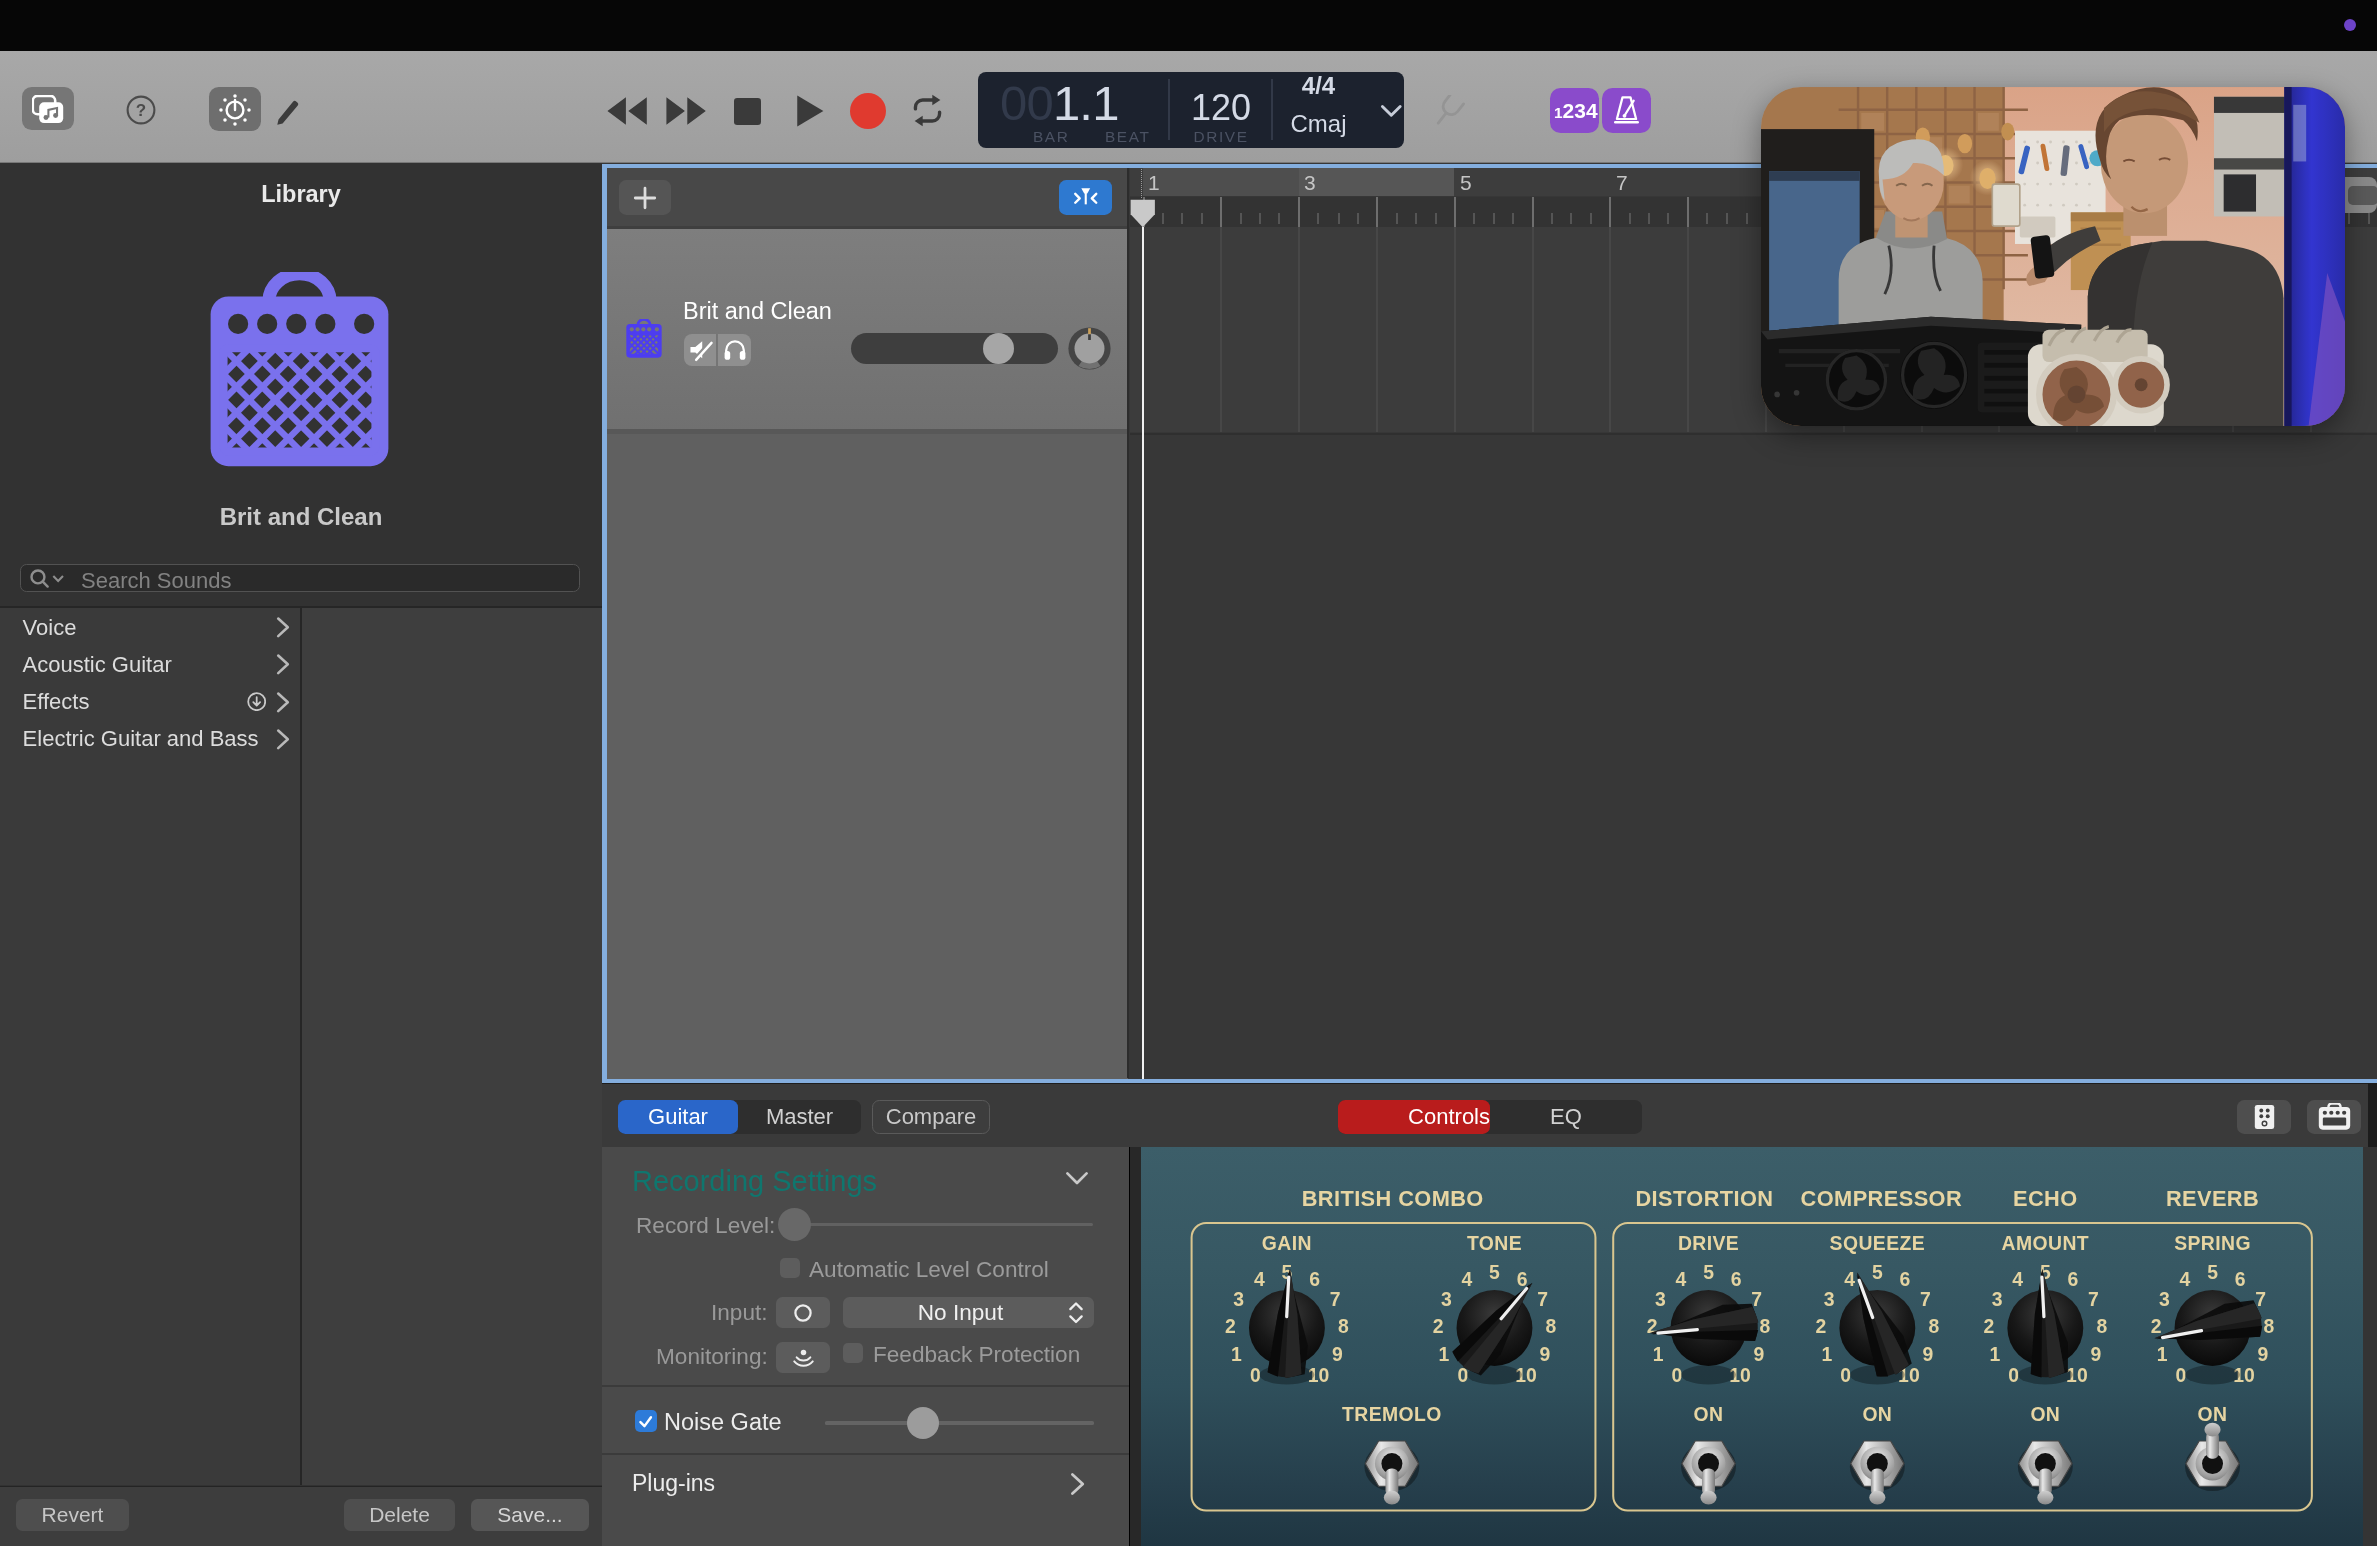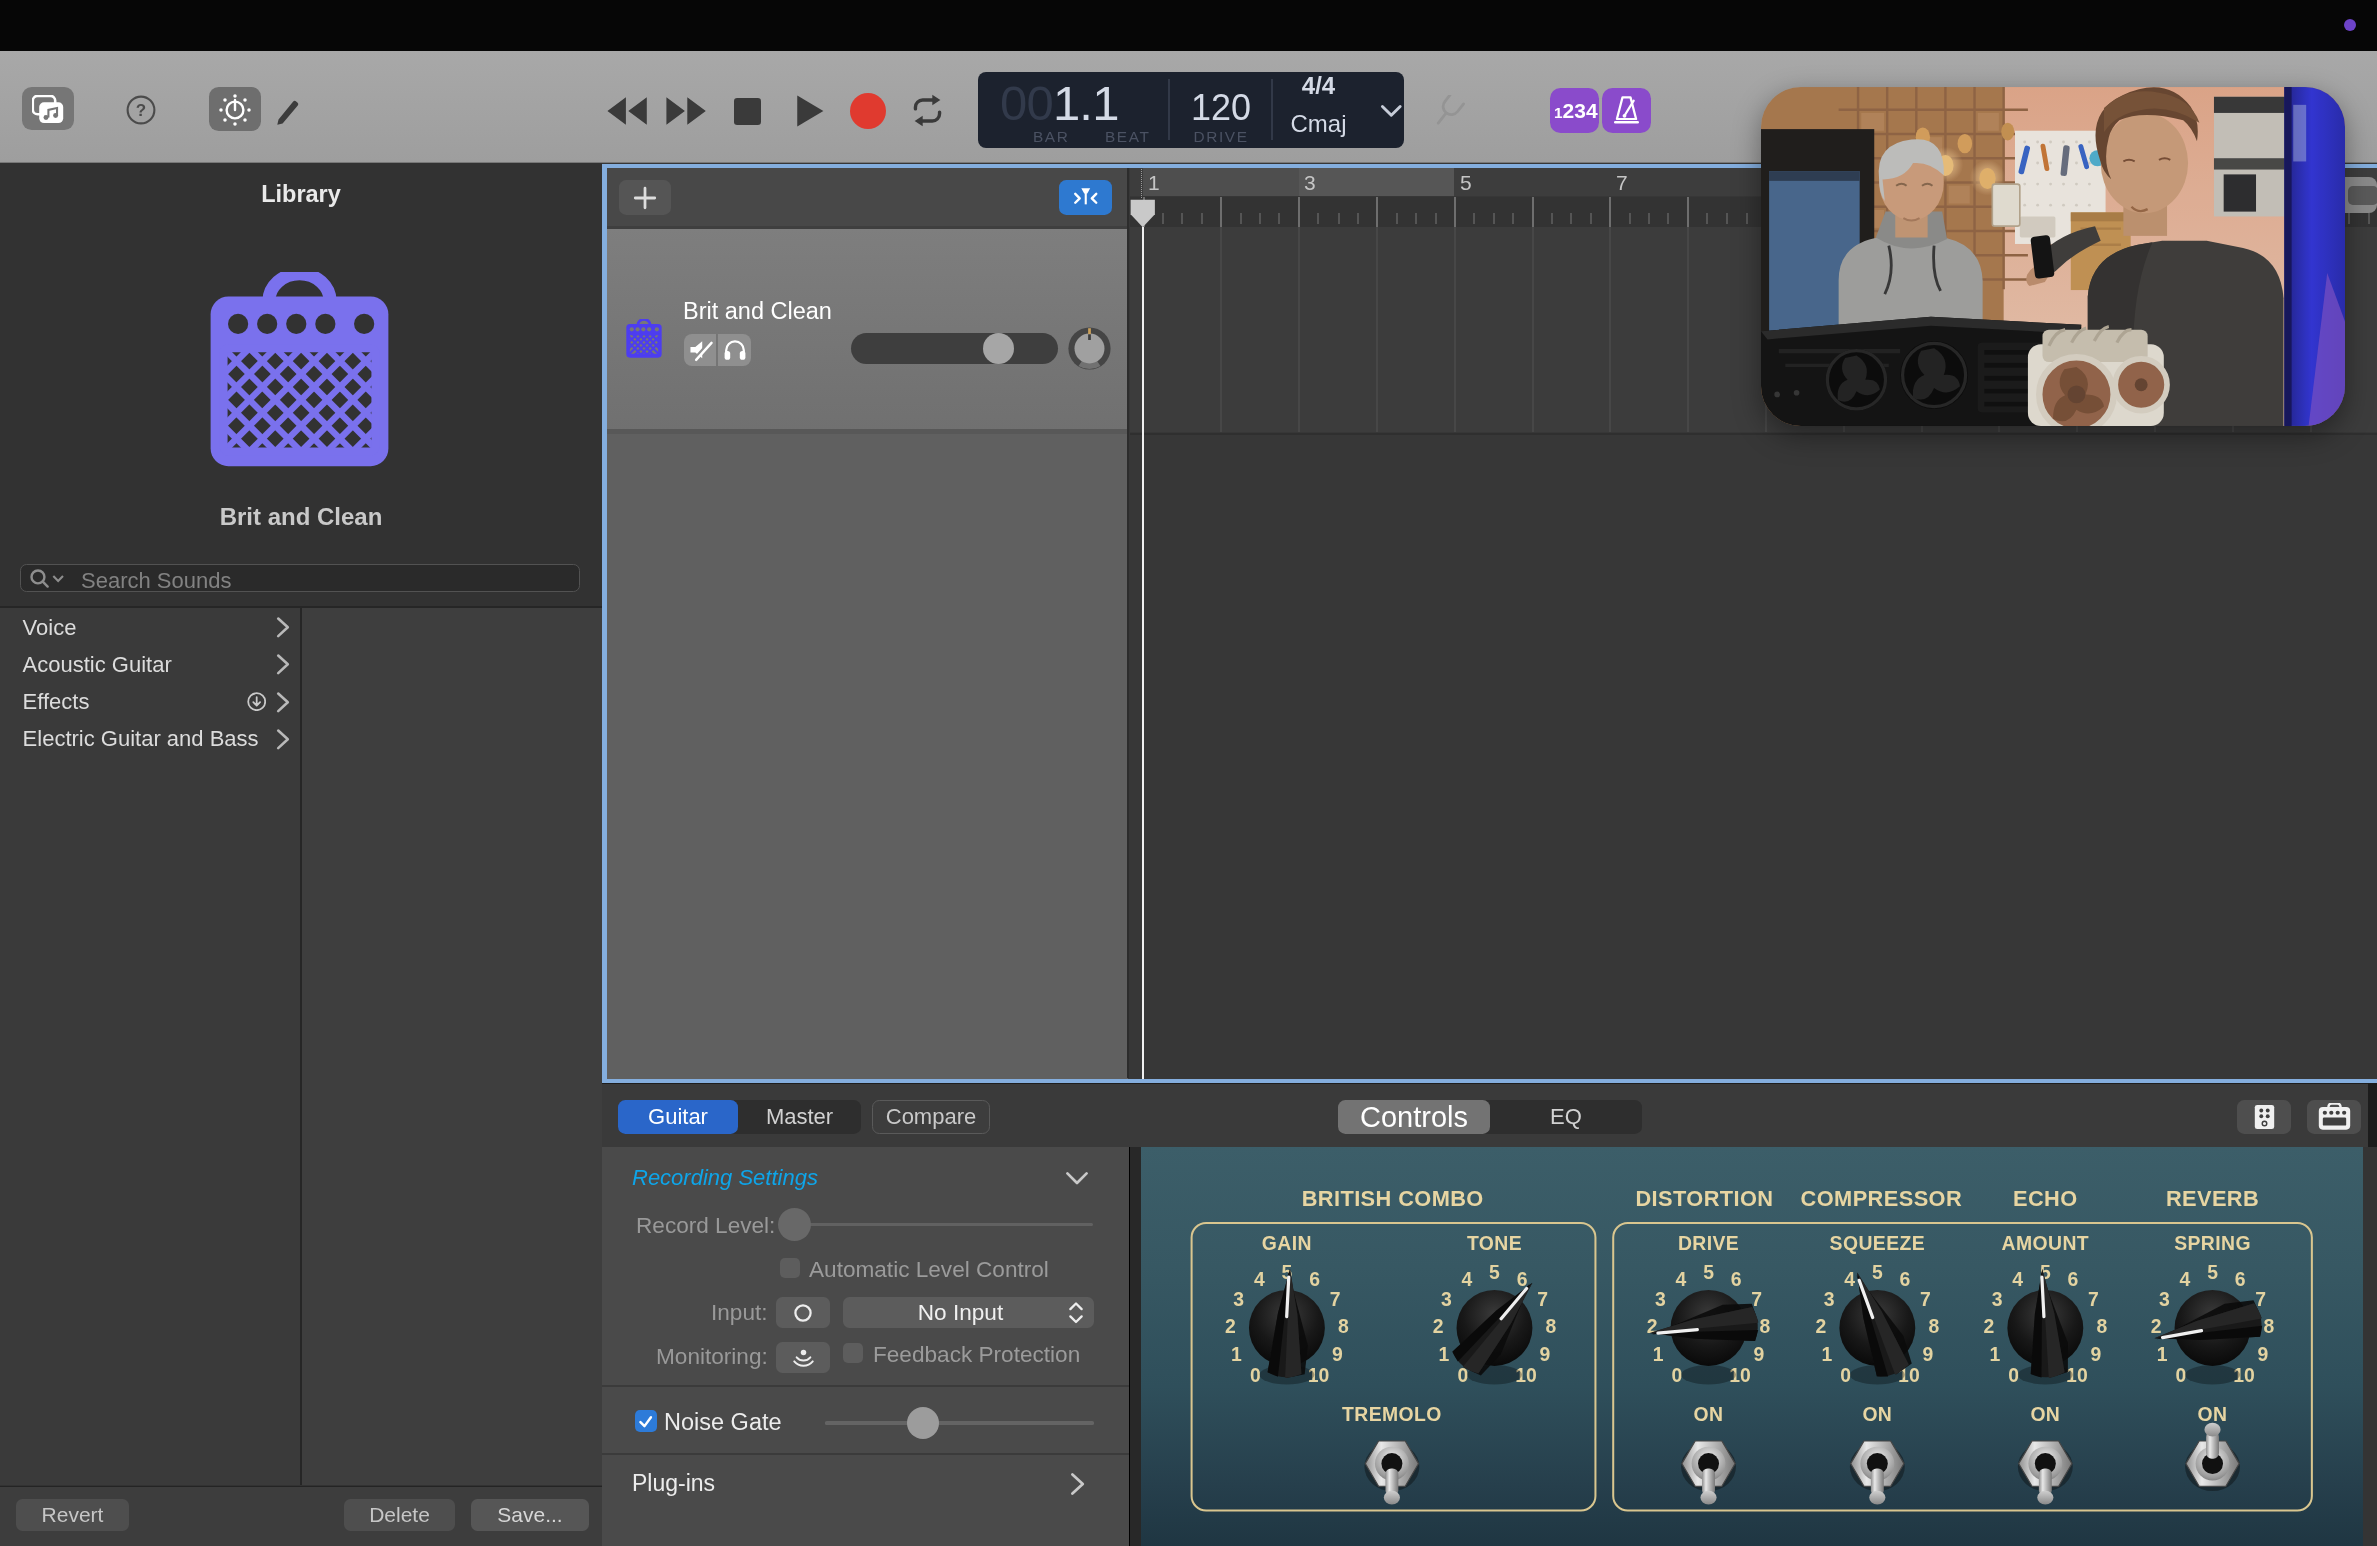--- a/index.html
+++ b/index.html
@@ -378,21 +378,21 @@
 </div>
 
 <div id="bottompane">
 
   <div class="abs" style="left:602px;top:1083px;width:1775px;height:64px;background:#3a3a3a;border-top:1.6px solid #1e1e1e;"></div>
   <div class="abs" style="left:618px;top:1100px;width:243px;height:34px;background:#2e2e2e;border-radius:7.3px;"></div>
   <div class="abs" style="left:618px;top:1100px;width:120px;height:34px;background:#2a66c9;border-radius:7.3px;text-align:center;line-height:34px;font-size:22px;color:#fff;">Guitar</div>
   <div class="abs" style="left:738px;top:1100px;width:123px;height:34px;text-align:center;line-height:34px;font-size:22px;color:#d2d2d2;">Master</div>
   <div class="abs" style="left:872px;top:1100px;width:118px;height:34px;background:#3d3d3d;border:1.6px solid #5a5a5a;border-radius:7.3px;text-align:center;line-height:31px;font-size:22px;color:#c9c9c9;">Compare</div>
   <div class="abs" style="left:1338px;top:1100px;width:304px;height:34px;background:#2e2e2e;border-radius:7.3px;"></div>
-  <div class="abs" style="left:1338px;top:1100px;width:152px;height:34px;background:#737373;border-radius:7.3px;text-align:center;line-height:34px;font-size:29px;color:#fff;">Controls</div>
+  <div class="abs" style="left:1338px;top:1100px;width:152px;height:34px;background:#b91c1c;border-radius:7.3px;text-align:right;line-height:34px;font-size:22px;color:#fff;">Controls</div>
   <div class="abs" style="left:1490px;top:1100px;width:152px;height:34px;text-align:center;line-height:34px;font-size:22px;color:#d2d2d2;">EQ</div>
   <div class="abs" style="left:2237px;top:1100px;width:54px;height:34px;background:#4e4e4e;border-radius:7.3px;"></div>
   <svg class="abs" style="left:2254px;top:1104px;" width="21" height="26" viewBox="0 0 26 32">
     <rect x="1" y="1" width="24" height="30" rx="3" fill="#f0f0f0"></rect>
     <circle cx="9" cy="8" r="2.4" fill="#3f3f3f"></circle>
       <circle cx="17" cy="8" r="2.4" fill="#3f3f3f"></circle>
     <circle cx="9" cy="15" r="2.4" fill="#3f3f3f"></circle>
       <circle cx="17" cy="15" r="2.4" fill="#3f3f3f"></circle>
     <circle cx="13" cy="24" r="2.8" fill="none" stroke="#3f3f3f" stroke-width="1.8"></circle>
   </svg>
@@ -404,21 +404,21 @@
       <circle cx="8.5" cy="12" r="2.6"></circle>
         <circle cx="16.5" cy="12" r="2.6"></circle>
         <circle cx="24.5" cy="12" r="2.6"></circle>
         <circle cx="32.5" cy="12" r="2.6"></circle>
     </g>
     <rect x="6" y="18" width="29" height="10" rx="1.5" fill="#3f3f3f"></rect>
   </svg>
 
   <div class="abs" style="left:602px;top:1147px;width:527px;height:399px;background:#4a4a4a;"></div>
   <div class="abs" style="left:1130px;top:1147px;width:11.3px;height:399px;background:#282828;"></div>
-  <div class="abs" style="left:632px;top:1165px;font-size:22px;color:#0ea5e9;font-style:italic;">Recording Settings</div>
+  <div class="abs" style="left:632px;top:1165px;font-size:29px;color:#0f766e;">Recording Settings</div>
   <svg class="abs" style="left:1065px;top:1171px;" width="24" height="16" viewBox="0 0 30 20">
       <path d="M3 3 l12 12 12-12" fill="none" stroke="#c9c9c9" stroke-width="3.4" stroke-linecap="round" stroke-linejoin="round"></path>
     </svg>
   <div class="abs" style="left:636px;top:1213px;font-size:22.6px;color:#999999;">Record Level:</div>
   <div class="abs" style="left:788px;top:1223px;width:305px;height:3.2px;background:#616161;border-radius:1.6px;"></div>
   <div class="abs" style="left:778px;top:1208px;width:33px;height:33px;background:#686868;border-radius:50%;"></div>
   <div class="abs" style="left:780px;top:1258px;width:20px;height:20px;background:#5d5d5d;border-radius:4.9px;"></div>
   <div class="abs" style="left:809px;top:1257px;font-size:22.6px;color:#9b9b9b;">Automatic Level Control</div>
   <div class="abs" style="left:711px;top:1300px;font-size:22.6px;color:#999999;">Input:</div>
   <div class="abs" style="left:776px;top:1297px;width:54px;height:31px;background:#5c5c5c;border-radius:6.5px;"></div>

